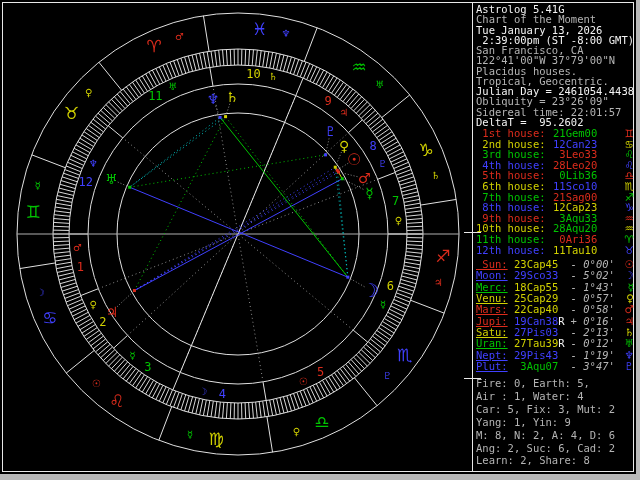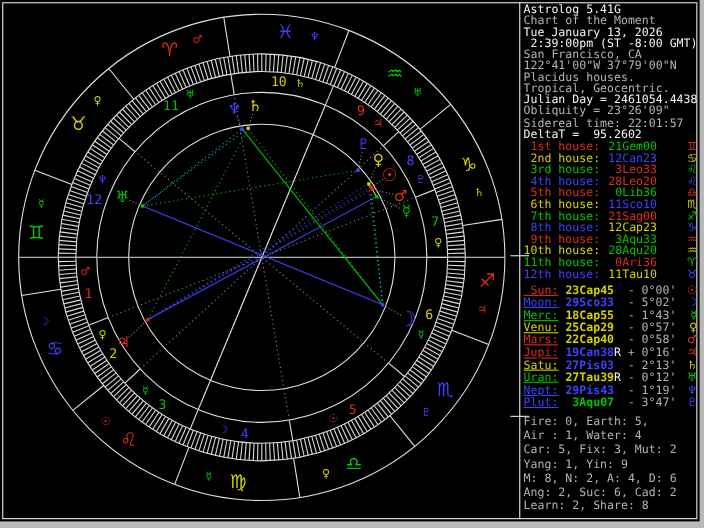--- a/index.html
+++ b/index.html
@@ -17,22 +17,22 @@
   .sec{position:absolute;left:0;width:160px;}
   .sec-info{top:4px;line-height:10.25px;}
   .sec-houses{top:128px;line-height:10.6px;}
   .sec-planets{top:259px;line-height:11.35px;}
   .sec-tallies{top:377px;line-height:12.9px;}
   .row{position:relative;display:block;}
   .row .glyph{position:absolute;right:2px;top:0;font-family:"DejaVu Sans",sans-serif;
               font-size:10.5px;}
   .sec-houses .lbl{display:inline-block;width:77px;}
   .sec-planets .lbl{display:inline-block;width:38px;text-decoration:underline;}
-  .sec-planets .val{display:inline-block;font-weight:bold;}
-  .sec-planets .lat{display:inline-block;margin-left:6px;}
+  .sec-planets .val{display:inline-block;}
+  .sec-planets .lat{display:inline-block;margin-left:6px;font-style:italic;}
 </style>
 </head>
 <body>
 
 <div class="screen">
   <svg id="wheel" width="472" height="474">
       <circle cx="238" cy="234" r="221" fill="none" stroke="#e0e0e0" stroke-width="1"></circle>
       <circle cx="238" cy="234" r="185" fill="none" stroke="#e0e0e0" stroke-width="1"></circle>
       <circle cx="238" cy="234" r="169" fill="none" stroke="#e0e0e0" stroke-width="1"></circle>
       <circle cx="238" cy="234" r="150" fill="none" stroke="#e0e0e0" stroke-width="1"></circle>

